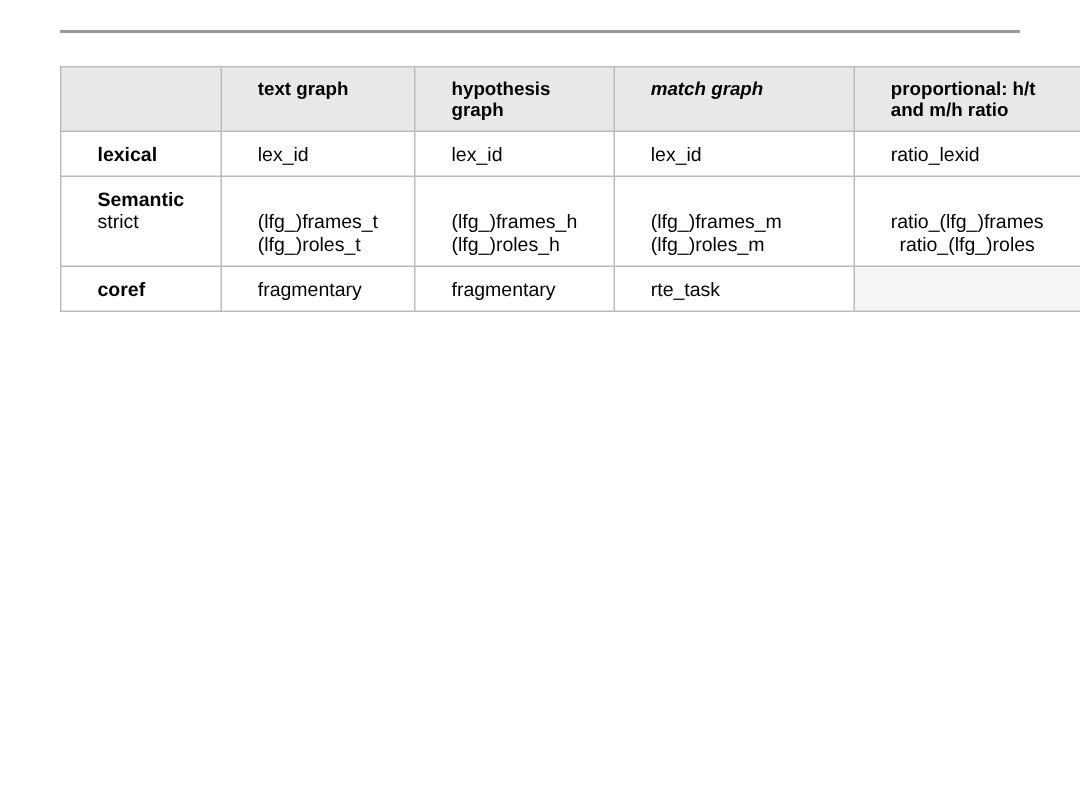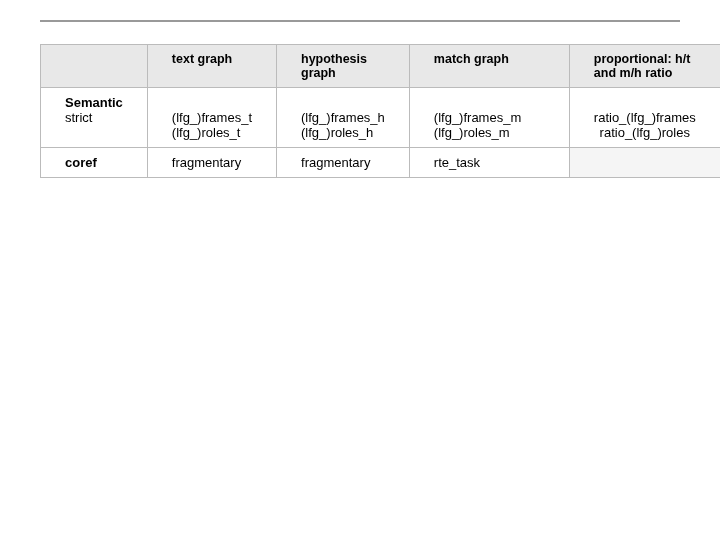--- a/index.html
+++ b/index.html
@@ -63,20 +63,21 @@
       min-width: 140px;
     }
     .col-textgraph {
       min-width: 100px;
     }
     .col-hypgraph {
       min-width: 100px;
     }
     .col-matchgraph {
       min-width: 160px;
+      font-style: italic;
     }
   </style>
 </head>
 <body>
 
 <div class="page">
   <hr class="divider">
 
   <table>
     <thead>
@@ -91,20 +92,37 @@
         <th class="col-matchgraph">
           <span>match graph</span>
         </th>
         <th class="col-proportional">
           <span>proportional: h/t and m/h ratio</span>
         </th>
       </tr>
     </thead>
     <tbody>
 
+      <tr>
+        <td class="row-header">
+          <span>lexical</span>
+        </td>
+        <td>
+          <span>lex_id</span>
+        </td>
+        <td>
+          <span>lex_id</span>
+        </td>
+        <td>
+          <span>lex_id</span>
+        </td>
+        <td>
+          <span>ratio_lexid</span>
+        </td>
+      </tr>
 
 
       <tr>
         <td class="row-header semantic">
           <div style="font-weight:bold;">Semantic</div>
           <div style="font-weight:normal;">strict</div>
         </td>
         <td style="white-space: pre-line;">
           <span>(lfg_)frames_t
 (lfg_)roles_t</span>

